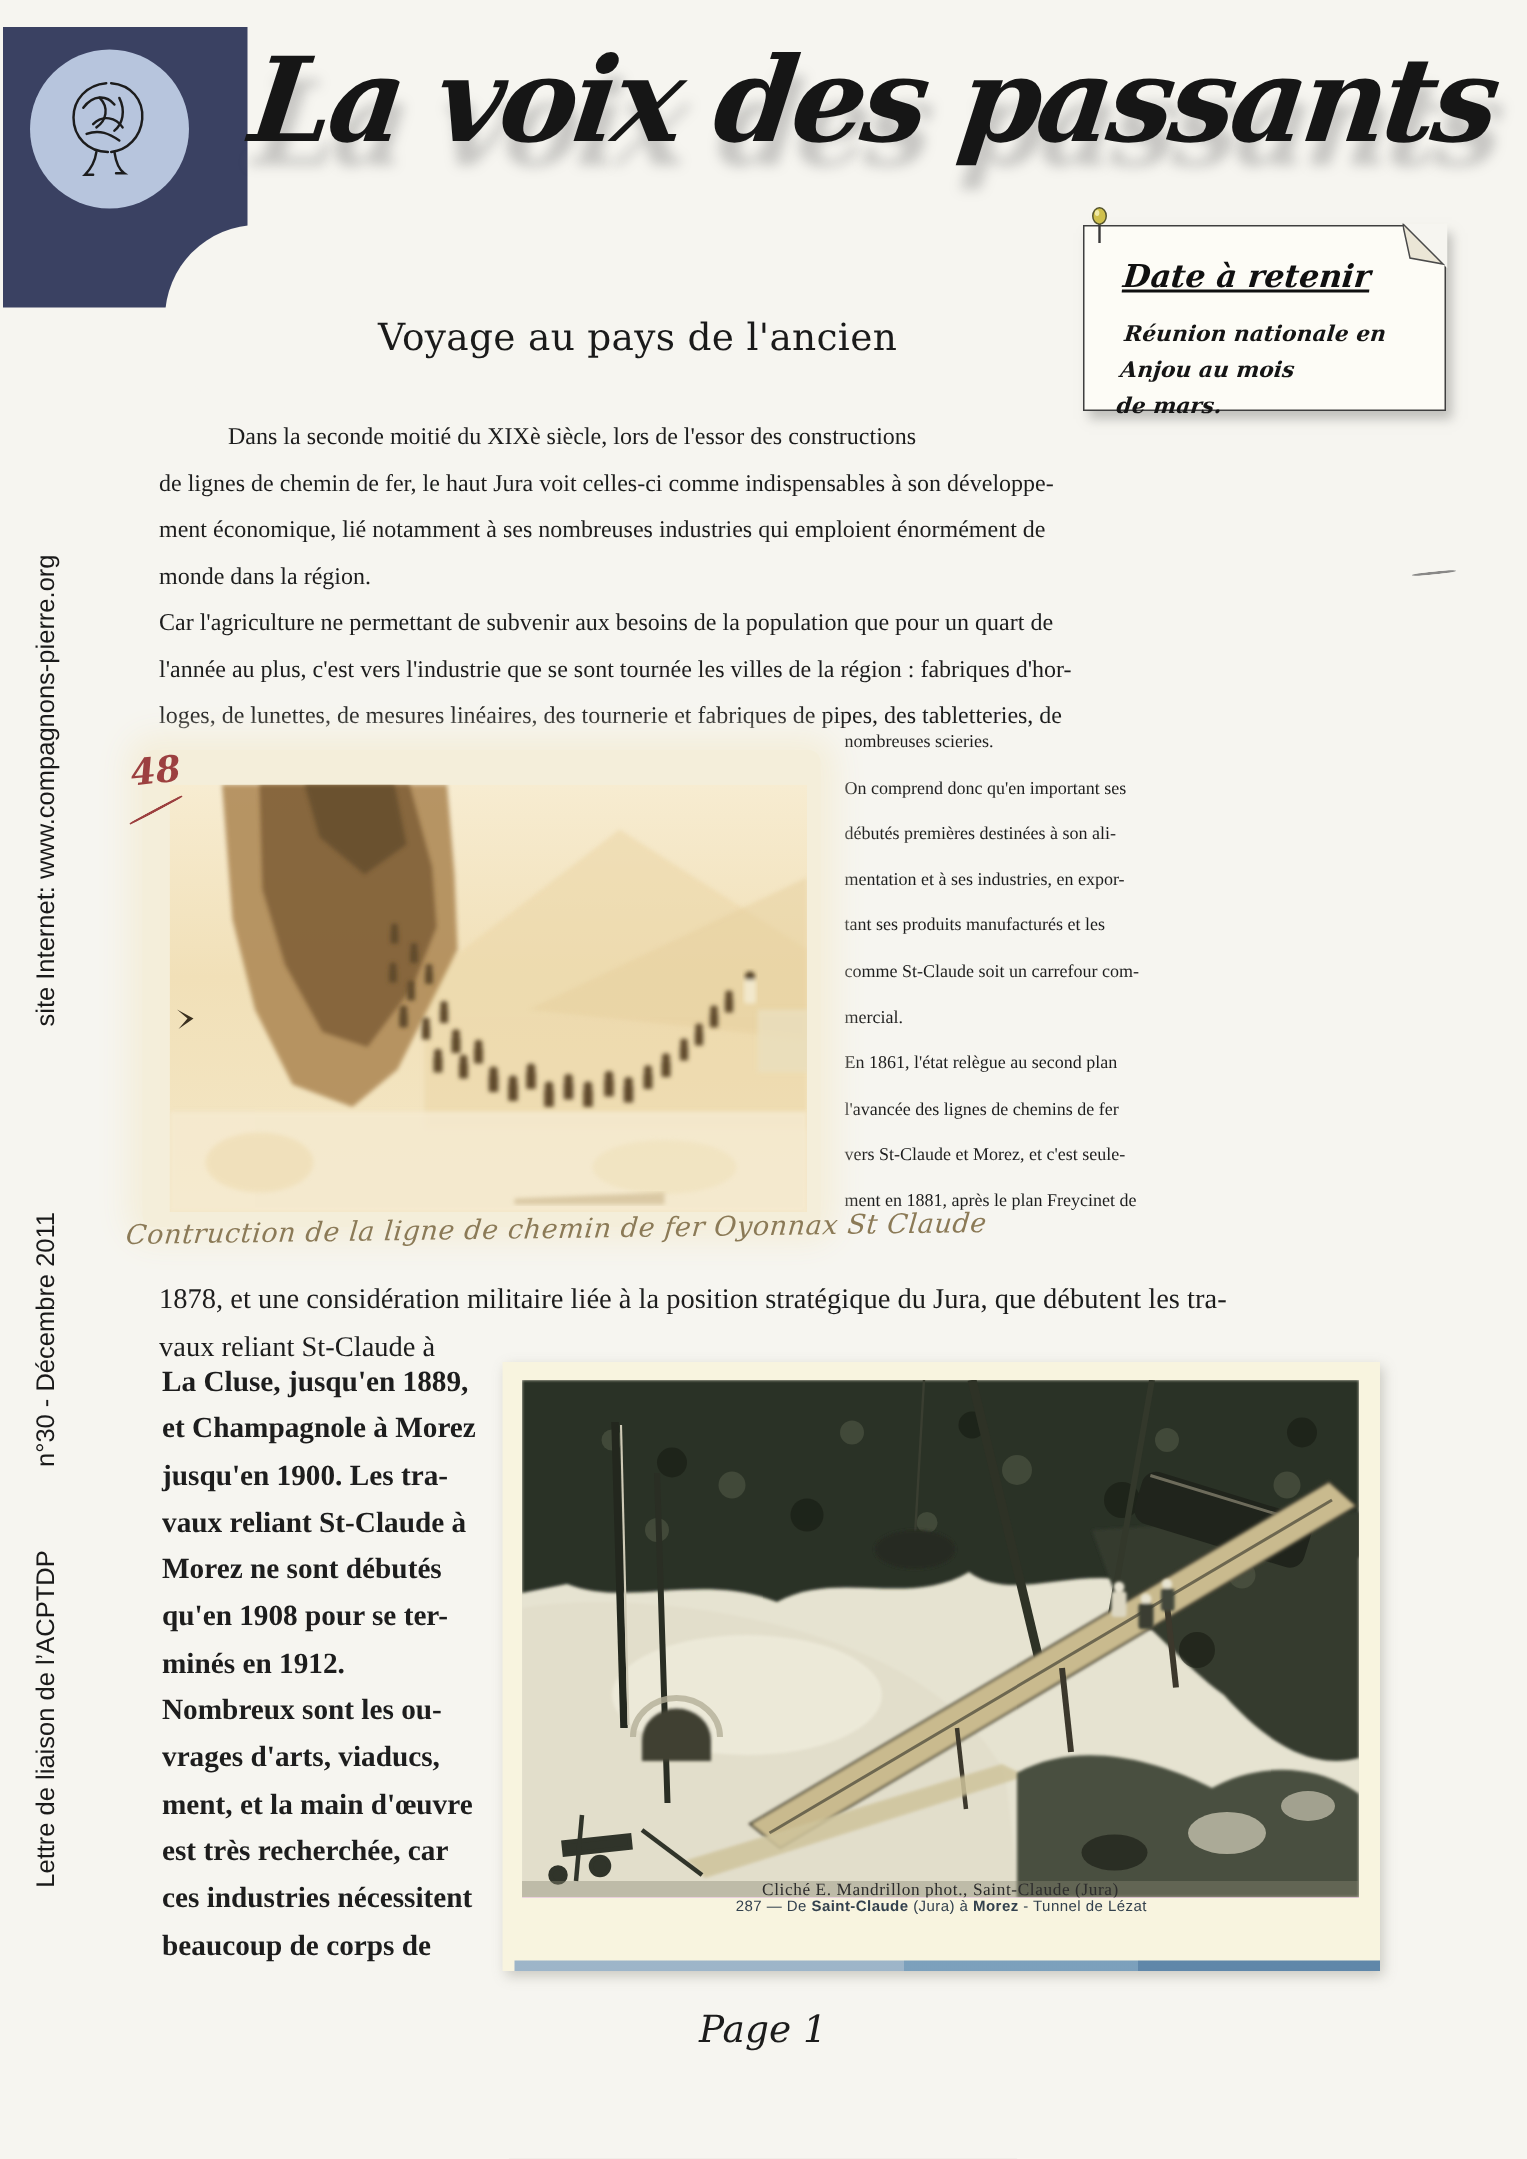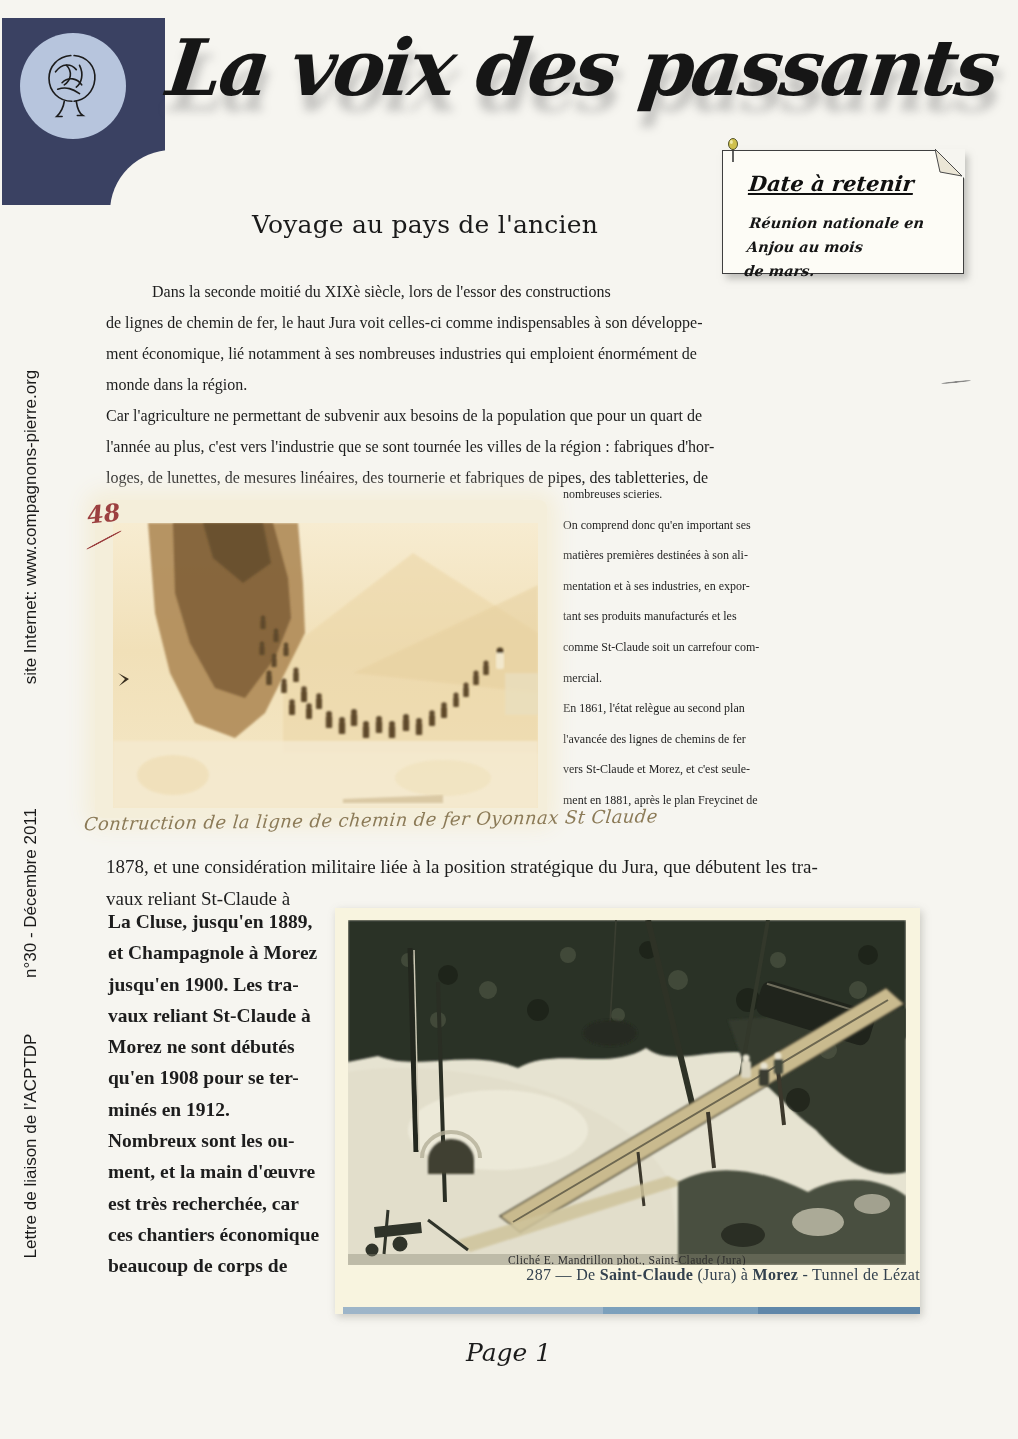--- a/index.html
+++ b/index.html
@@ -82,22 +82,22 @@
   .postcard{
     position:absolute;left:335px;top:908px;width:585px;height:406px;
     background:#f8f4df;box-shadow:2px 3px 8px rgba(120,120,110,0.35);
   }
   .postcard-img{position:absolute;left:13px;top:12px;width:558px;height:345px;overflow:hidden;background:#f0abfc;}
   .postcard-credit{
     position:absolute;left:0;top:334px;width:100%;text-align:center;
     font-family:"Liberation Serif", serif;font-size:11.5px;color:#2d2d2d;letter-spacing:0.4px;
   }
   .postcard-caption{
-    position:absolute;left:0;top:358px;width:100%;text-align:right;
-    font-family:Liberation Serif, serif;font-size:16px;color:#33414e;letter-spacing:0.3px;
+    position:absolute;left:0;top:358px;width:100%;text-align:center;
+    font-family:Liberation Sans, sans-serif;font-size:10px;color:#33414e;letter-spacing:0.3px;
   }
   .postcard-caption .b{font-weight:bold;}
   .postcard-bluestrip{
     position:absolute;left:8px;bottom:0;right:0;height:7px;
     background:linear-gradient(to right,#93aec6 0 45%,#6e97b8 45% 72%,#4f7ba3 72% 100%);
     opacity:0.9;
   }
   
   .pencil-dash{
     position:absolute;left:941px;top:381px;width:30px;height:0;
@@ -161,21 +161,21 @@
     <span class="tline">ment économique, lié notamment à ses nombreuses industries qui emploient énormément de</span>
     <span class="tline">monde dans la région.</span>
     <span class="tline">Car l'agriculture ne permettant de subvenir aux besoins de la population que pour un quart de</span>
     <span class="tline">l'année au plus, c'est vers l'industrie que se sont tournée les villes de la région : fabriques d'hor-</span>
     <span class="tline">loges, de lunettes, de mesures linéaires, des tournerie et fabriques de pipes, des tabletteries, de</span>
   </div>
 
   <div id="col-right">
     <span class="tline">nombreuses scieries.</span>
     <span class="tline">On comprend donc qu'en important ses</span>
-    <span class="tline">matières premières destinées à son ali-</span>
+    <span class="tline">débutés premières destinées à son ali-</span>
     <span class="tline">mentation et à ses industries, en expor-</span>
     <span class="tline">tant ses produits manufacturés et les</span>
     <span class="tline">comme St-Claude soit un carrefour com-</span>
     <span class="tline">mercial.</span>
     <span class="tline">En 1861, l'état relègue au second plan</span>
     <span class="tline">l'avancée des lignes de chemins de fer</span>
     <span class="tline">vers St-Claude et Morez, et c'est seule-</span>
     <span class="tline">ment en 1881, après le plan Freycinet de</span>
   </div>
 
@@ -186,23 +186,24 @@
 
   <div id="col-left">
     <span class="tline">La Cluse, jusqu'en 1889,</span>
     <span class="tline">et Champagnole à Morez</span>
     <span class="tline">jusqu'en 1900. Les tra-</span>
     <span class="tline">vaux reliant St-Claude à</span>
     <span class="tline">Morez ne sont débutés</span>
     <span class="tline">qu'en 1908 pour se ter-</span>
     <span class="tline">minés en 1912.</span>
     <span class="tline">Nombreux sont les ou-</span>
+    <span class="tline">vrages d'arts, viaducs,</span>
     <span class="tline">ment, et la main d'œuvre</span>
     <span class="tline">est très recherchée, car</span>
-    <span class="tline">ces chantiers économique</span>
+    <span class="tline">ces industries nécessitent</span>
     <span class="tline">beaucoup de corps de</span>
   </div>
 
   <div class="photo1-mount"></div>
   <div class="photo1-print">
     <svg width="425" height="285" viewBox="0 0 425 285">
       <defs>
         <linearGradient id="p1bg" x1="0" y1="0" x2="0" y2="1">
           <stop offset="0" stop-color="#f7ecd1"></stop>
             <stop offset="0.45" stop-color="#f1e0b8"></stop>

